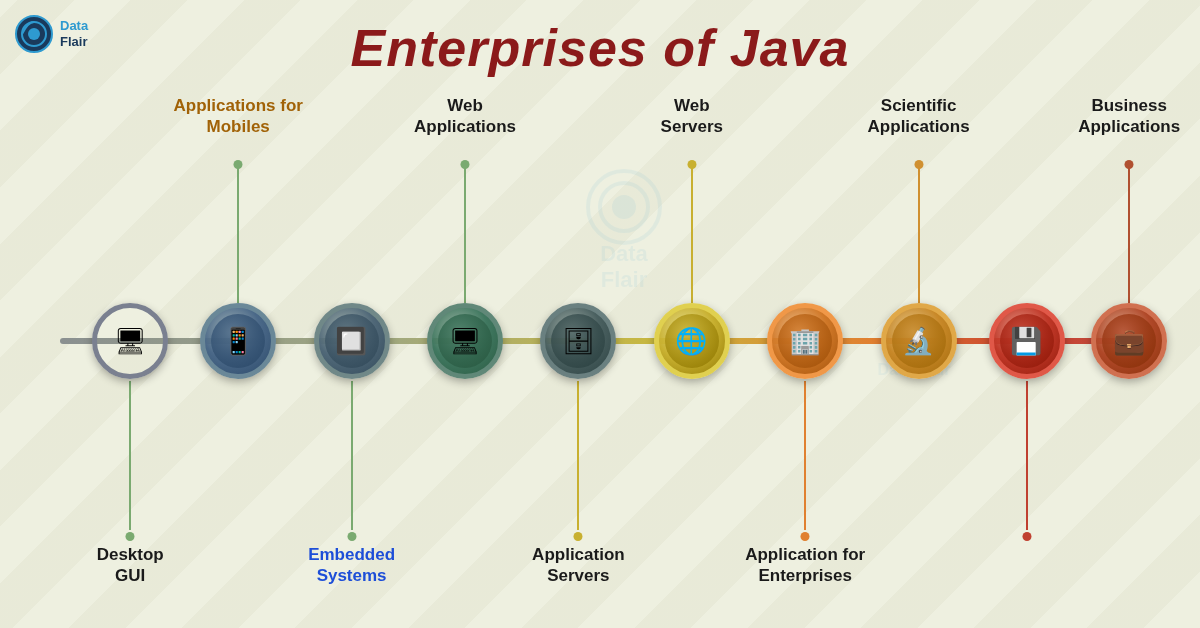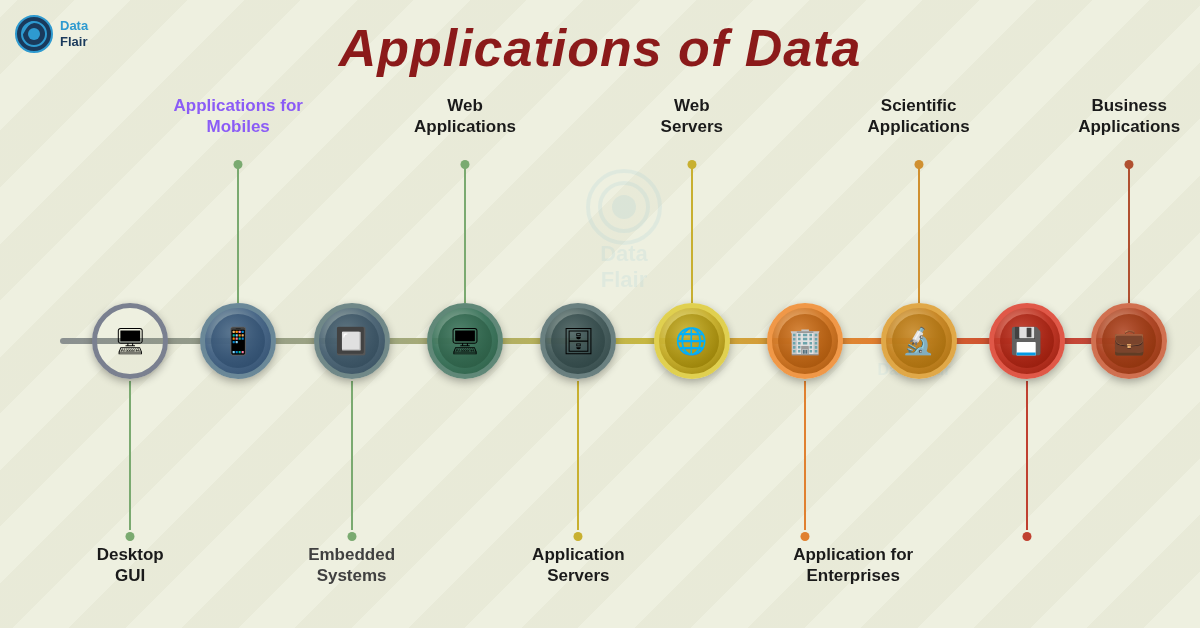--- a/index.html
+++ b/index.html
@@ -89,21 +89,21 @@
       <circle cx="20" cy="20" r="12" fill="none" stroke="#2e9ad0" stroke-width="2"></circle>
       <circle cx="20" cy="20" r="6" fill="#2e9ad0"></circle>
       <path d="M8 20 Q14 8 20 8" stroke="#2e9ad0" stroke-width="2" fill="none"></path>
     </svg>
     <div class="logo-text">
       <div><span>Data</span></div>
       <div>Flair</div>
     </div>
   </div>
 
-  <div class="title">Applications of Data</div>
+  <div class="title">Enterprises of Java</div>
 
   <div style="position:absolute;top:45%;left:52%;transform:translate(-50%,-50%);opacity:0.07;z-index:1;pointer-events:none;text-align:center;">
     <svg width="160" height="80" viewBox="0 0 40 40">
       <circle cx="20" cy="20" r="18" fill="none" stroke="#2e9ad0" stroke-width="2"></circle>
       <circle cx="20" cy="20" r="12" fill="none" stroke="#2e9ad0" stroke-width="2"></circle>
       <circle cx="20" cy="20" r="6" fill="#2e9ad0"></circle>
     </svg>
     <div style="font-size:22px;font-weight:900;color:#2e9ad0;margin-top:-10px;">Data<br>Flair</div>
   </div>
 
@@ -128,31 +128,31 @@
     <div style="position: absolute; left: 130.2px; top: 544px; transform: translateX(-50%); text-align: center; font-weight: 800; font-size: 17px; color: rgb(26, 26, 26); z-index: 5; line-height: 1.25; white-space: nowrap;">Desktop<br>GUI</div>
     <div class="node-2" style="position: absolute; left: 238.2px; top: 303px; width: 76px; height: 76px; transform: translateX(-50%); z-index: 10;">
       <div style="width:76px;height:76px;border-radius:50%;background:radial-gradient(circle at 40% 35%, #6a889888, #4a6888, #2a4868);border:5px solid #6a8898;display:flex;align-items:center;justify-content:center;box-shadow:0 3px 8px rgba(0,0,0,0.3);">
         <div style="width:54px;height:54px;border-radius:50%;background:radial-gradient(circle at 40% 35%, #4a6888cc, #2a4868);display:flex;align-items:center;justify-content:center;font-size:26px;">
           📱
         </div>
       </div>
     </div>
     <div style="position: absolute; left: 238.2px; top: 165px; width: 2px; height: 138px; background: rgb(122, 170, 112); transform: translateX(-50%); z-index: 4;"></div>
     <div style="position: absolute; left: 238.2px; top: 160px; width: 9px; height: 9px; border-radius: 50%; background: rgb(122, 170, 112); transform: translateX(-50%); z-index: 6;"></div>
-    <div style="position: absolute; left: 238.2px; top: 95px; transform: translateX(-50%); text-align: center; font-weight: 800; font-size: 17px; color: #8b5cf6; z-index: 5; line-height: 1.25; white-space: nowrap;">Applications for<br>Mobiles</div>
+    <div style="position: absolute; left: 238.2px; top: 95px; transform: translateX(-50%); text-align: center; font-weight: 800; font-size: 17px; color: #a16207; z-index: 5; line-height: 1.25; white-space: nowrap;">Applications for<br>Mobiles</div>
     <div class="node-3" style="position: absolute; left: 351.6px; top: 303px; width: 76px; height: 76px; transform: translateX(-50%); z-index: 10;">
       <div style="width:76px;height:76px;border-radius:50%;background:radial-gradient(circle at 40% 35%, #70888888, #506878, #304858);border:5px solid #708888;display:flex;align-items:center;justify-content:center;box-shadow:0 3px 8px rgba(0,0,0,0.3);">
         <div style="width:54px;height:54px;border-radius:50%;background:radial-gradient(circle at 40% 35%, #506878cc, #304858);display:flex;align-items:center;justify-content:center;font-size:26px;">
           🔲
         </div>
       </div>
     </div>
     <div style="position: absolute; left: 351.6px; top: 381px; width: 2px; height: 149px; background: rgb(122, 170, 112); transform: translateX(-50%); z-index: 4;"></div>
     <div style="position: absolute; left: 351.6px; top: 532px; width: 9px; height: 9px; border-radius: 50%; background: rgb(122, 170, 112); transform: translateX(-50%); z-index: 6;"></div>
-    <div style="position: absolute; left: 351.6px; top: 544px; transform: translateX(-50%); text-align: center; font-weight: 800; font-size: 17px; color: #404040; z-index: 5; line-height: 1.25; white-space: nowrap;">Embedded<br>Systems</div>
+    <div style="position: absolute; left: 351.6px; top: 544px; transform: translateX(-50%); text-align: center; font-weight: 800; font-size: 17px; color: #1d4ed8; z-index: 5; line-height: 1.25; white-space: nowrap;">Embedded<br>Systems</div>
     <div class="node-4" style="position: absolute; left: 465px; top: 303px; width: 76px; height: 76px; transform: translateX(-50%); z-index: 10;">
       <div style="width:76px;height:76px;border-radius:50%;background:radial-gradient(circle at 40% 35%, #60887888, #407860, #285840);border:5px solid #608878;display:flex;align-items:center;justify-content:center;box-shadow:0 3px 8px rgba(0,0,0,0.3);">
         <div style="width:54px;height:54px;border-radius:50%;background:radial-gradient(circle at 40% 35%, #407860cc, #285840);display:flex;align-items:center;justify-content:center;font-size:26px;">
           🖥
         </div>
       </div>
     </div>
     <div style="position: absolute; left: 465px; top: 165px; width: 2px; height: 138px; background: rgb(122, 170, 112); transform: translateX(-50%); z-index: 4;"></div>
     <div style="position: absolute; left: 465px; top: 160px; width: 9px; height: 9px; border-radius: 50%; background: rgb(122, 170, 112); transform: translateX(-50%); z-index: 6;"></div>
     <div style="position: absolute; left: 465px; top: 95px; transform: translateX(-50%); text-align: center; font-weight: 800; font-size: 17px; color: rgb(26, 26, 26); z-index: 5; line-height: 1.25; white-space: nowrap;">Web<br>Applications</div>
@@ -178,21 +178,21 @@
     <div style="position: absolute; left: 691.8px; top: 95px; transform: translateX(-50%); text-align: center; font-weight: 800; font-size: 17px; color: rgb(26, 26, 26); z-index: 5; line-height: 1.25; white-space: nowrap;">Web<br>Servers</div>
     <div class="node-7" style="position: absolute; left: 805.2px; top: 303px; width: 76px; height: 76px; transform: translateX(-50%); z-index: 10;">
       <div style="width:76px;height:76px;border-radius:50%;background:radial-gradient(circle at 40% 35%, #f0984888, #d07828, #a05008);border:5px solid #f09848;display:flex;align-items:center;justify-content:center;box-shadow:0 3px 8px rgba(0,0,0,0.3);">
         <div style="width:54px;height:54px;border-radius:50%;background:radial-gradient(circle at 40% 35%, #d07828cc, #a05008);display:flex;align-items:center;justify-content:center;font-size:26px;">
           🏢
         </div>
       </div>
     </div>
     <div style="position: absolute; left: 805.2px; top: 381px; width: 2px; height: 149px; background: rgb(224, 128, 48); transform: translateX(-50%); z-index: 4;"></div>
     <div style="position: absolute; left: 805.2px; top: 532px; width: 9px; height: 9px; border-radius: 50%; background: rgb(224, 128, 48); transform: translateX(-50%); z-index: 6;"></div>
-    <div style="position: absolute; left: 805.2px; top: 544px; transform: translateX(-50%); text-align: center; font-weight: 800; font-size: 17px; color: rgb(26, 26, 26); z-index: 5; line-height: 1.25; white-space: nowrap; margin-left: 48px;">Application for<br>Enterprises</div>
+    <div style="position: absolute; left: 805.2px; top: 544px; transform: translateX(-50%); text-align: center; font-weight: 800; font-size: 17px; color: rgb(26, 26, 26); z-index: 5; line-height: 1.25; white-space: nowrap;">Application for<br>Enterprises</div>
     <div class="node-8" style="position: absolute; left: 918.6px; top: 303px; width: 76px; height: 76px; transform: translateX(-50%); z-index: 10;">
       <div style="width:76px;height:76px;border-radius:50%;background:radial-gradient(circle at 40% 35%, #e0a84888, #c88828, #a06808);border:5px solid #e0a848;display:flex;align-items:center;justify-content:center;box-shadow:0 3px 8px rgba(0,0,0,0.3);">
         <div style="width:54px;height:54px;border-radius:50%;background:radial-gradient(circle at 40% 35%, #c88828cc, #a06808);display:flex;align-items:center;justify-content:center;font-size:26px;">
           🔬
         </div>
       </div>
     </div>
     <div style="position: absolute; left: 918.6px; top: 165px; width: 2px; height: 138px; background: rgb(208, 144, 48); transform: translateX(-50%); z-index: 4;"></div>
     <div style="position: absolute; left: 918.6px; top: 160px; width: 9px; height: 9px; border-radius: 50%; background: rgb(208, 144, 48); transform: translateX(-50%); z-index: 6;"></div>
     <div style="position: absolute; left: 918.6px; top: 95px; transform: translateX(-50%); text-align: center; font-weight: 800; font-size: 17px; color: rgb(26, 26, 26); z-index: 5; line-height: 1.25; white-space: nowrap;">Scientific<br>Applications</div>

